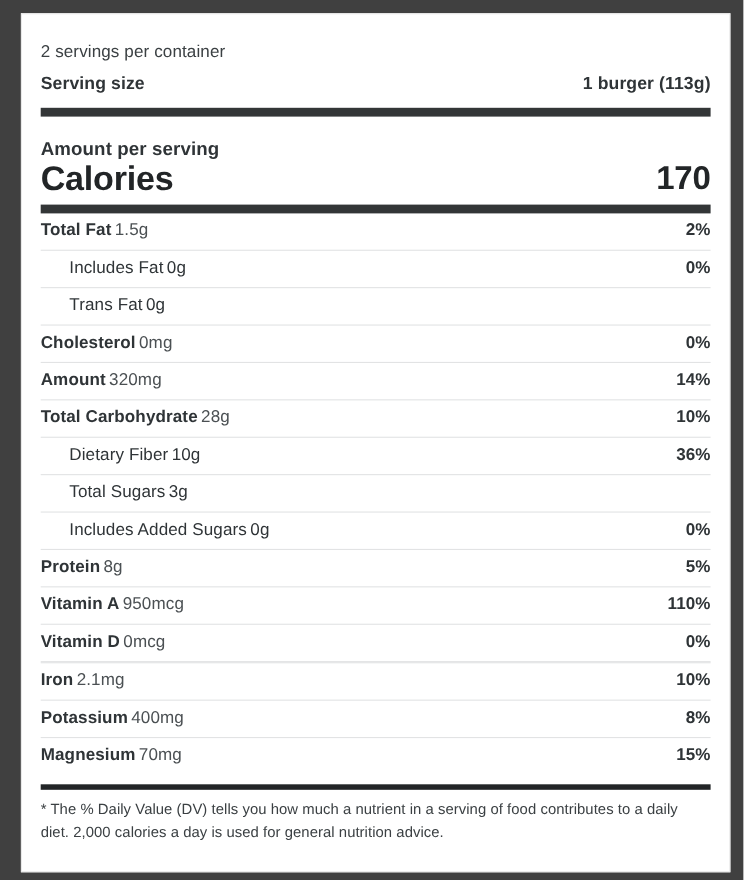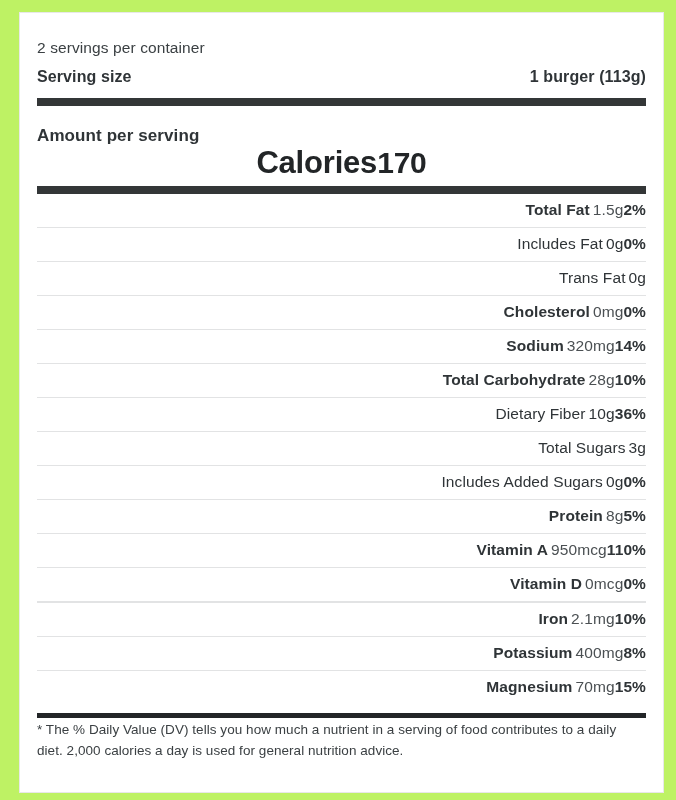--- a/index.html
+++ b/index.html
@@ -11,21 +11,21 @@
     width: 676px;
     height: 800px;
     font-family: "Liberation Sans", sans-serif;
     -webkit-font-smoothing: antialiased;
   }
 
   .page {
     position: relative;
     width: 676px;
     height: 800px;
-    background: #bef264;
+    background: #404040;
     box-sizing: border-box;
   }
 
   .nutrition-card {
     position: absolute;
     left: 19px;
     top: 12px;
     width: 645px;
     height: 781px;
     border: 1px solid #e8e8e8;
@@ -82,21 +82,21 @@
     font-size: 17px;
     font-weight: bold;
     color: #2f3437;
     padding-top: 20px;
     letter-spacing: 0.1px;
     line-height: 1.15;
   }
 
   .calories-row {
     display: flex;
-    justify-content: center;
+    justify-content: space-between;
     align-items: flex-end;
     margin-top: 1px;
   }
   .calories-label {
     font-size: 31px;
     font-weight: bold;
     color: #222527;
     line-height: 1.08;
     letter-spacing: -0.2px;
   }
@@ -104,21 +104,21 @@
     font-size: 30px;
     font-weight: bold;
     color: #222527;
     line-height: 1.08;
     letter-spacing: -0.2px;
   }
 
   
   .nutrient-row {
     display: flex;
-    justify-content: flex-end;
+    justify-content: space-between;
     align-items: baseline;
     height: 33px;
     font-size: 15.5px;
     color: #2f3437;
     letter-spacing: 0.1px;
   }
   .nutrient-row .left {
     white-space: nowrap;
   }
   .nutrient-row.indented .left {
@@ -144,21 +144,21 @@
     white-space: nowrap;
   }
 
   
   .nutrient-row {
     align-items: center;
   }
 
   
   .footnote {
-    padding-top: 2px;
+    padding-top: 8px;
     font-size: 13.5px;
     line-height: 1.55;
     color: #3b4043;
     letter-spacing: 0.05px;
     max-width: 596px;
   }
 </style>
 </head>
 <body>
 
@@ -200,21 +200,21 @@
             <span class="left"><span class="nutrient-name">Trans Fat</span><span class="nutrient-amount">0g</span></span>
             <span class="dv"></span>
           </div>
           <div class="rule-thin"></div>
           <div class="nutrient-row">
             <span class="left"><span class="nutrient-name">Cholesterol</span><span class="nutrient-amount">0mg</span></span>
             <span class="dv">0%</span>
           </div>
           <div class="rule-thin"></div>
           <div class="nutrient-row">
-            <span class="left"><span class="nutrient-name">Sodium</span><span class="nutrient-amount">320mg</span></span>
+            <span class="left"><span class="nutrient-name">Amount</span><span class="nutrient-amount">320mg</span></span>
             <span class="dv">14%</span>
           </div>
           <div class="rule-thin"></div>
           <div class="nutrient-row">
             <span class="left"><span class="nutrient-name">Total Carbohydrate</span><span class="nutrient-amount">28g</span></span>
             <span class="dv">10%</span>
           </div>
           <div class="rule-thin"></div>
           <div class="nutrient-row indented">
             <span class="left"><span class="nutrient-name">Dietary Fiber</span><span class="nutrient-amount">10g</span></span>

